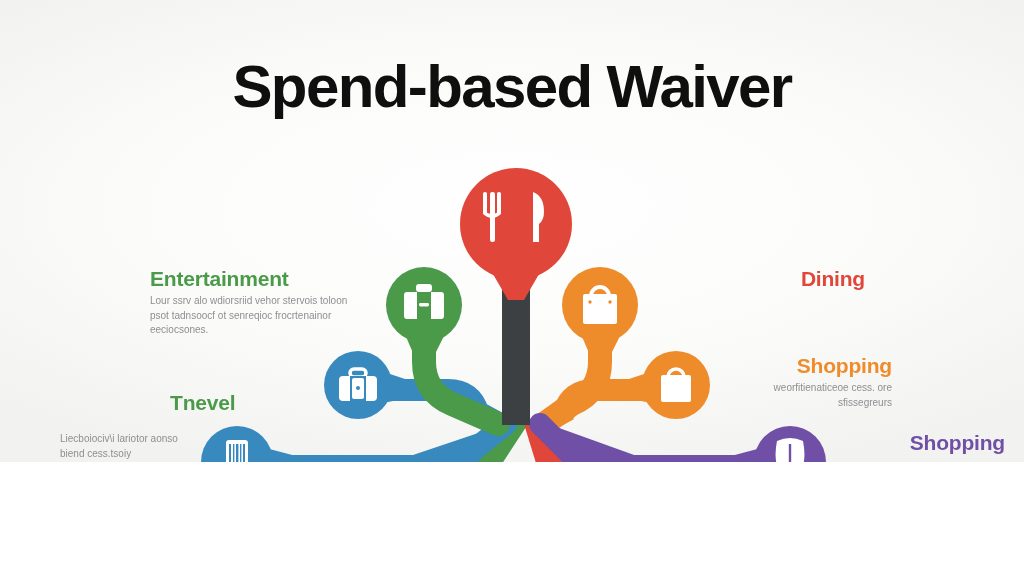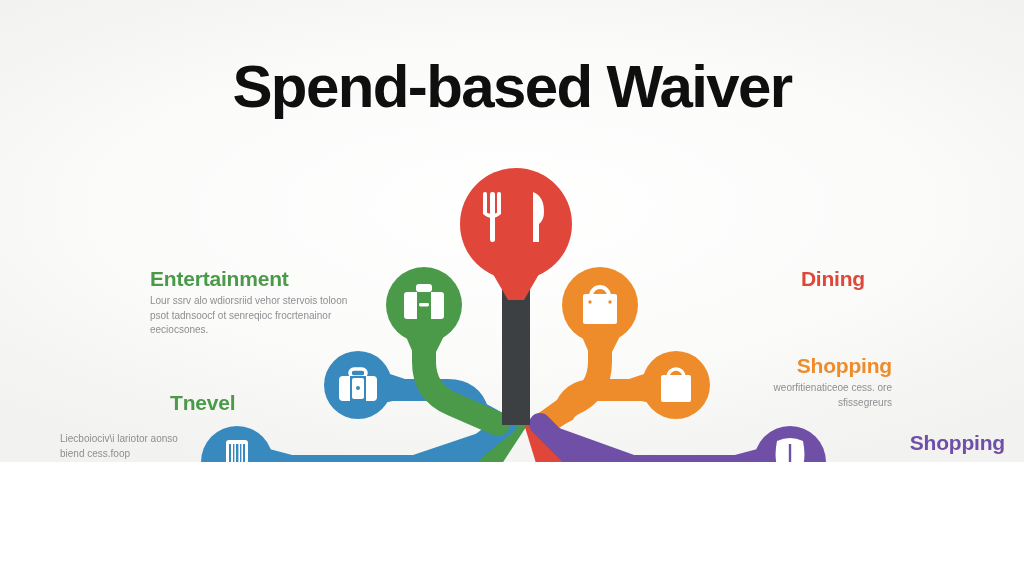--- a/index.html
+++ b/index.html
@@ -184,20 +184,20 @@
   <div class="label-block align-right" style="top:374px; left:170px; width:155px;margin-top:18px;">
     <p class="label-title" style="color:#4A9A4A;">Tnevel</p>
   </div>
 
   <div class="label-block align-left" style="top:355px; left:722px; width:170px;">
     <p class="label-title" style="color:#EE8C2B;">Shopping</p>
     <p class="label-desc">weorfitienaticeoe cess. ore sfissegreurs</p>
   </div>
 
   <div class="label-block align-right" style="top:432px; left:60px; width:145px;">
-    <p class="label-desc">Liecboiociv\i lariotor aonso biend cess.foop</p>
+    <p class="label-desc">Liecboiociv\i lariotor aonso biend cess.tsoiy</p>
   </div>
 
   <div class="label-block align-left" style="top:432px; left:830px; width:175px;">
     <p class="label-title" style="color:#6F50A6;">Shopping</p>
   </div>
 
 </div>
 
 </body></html>

